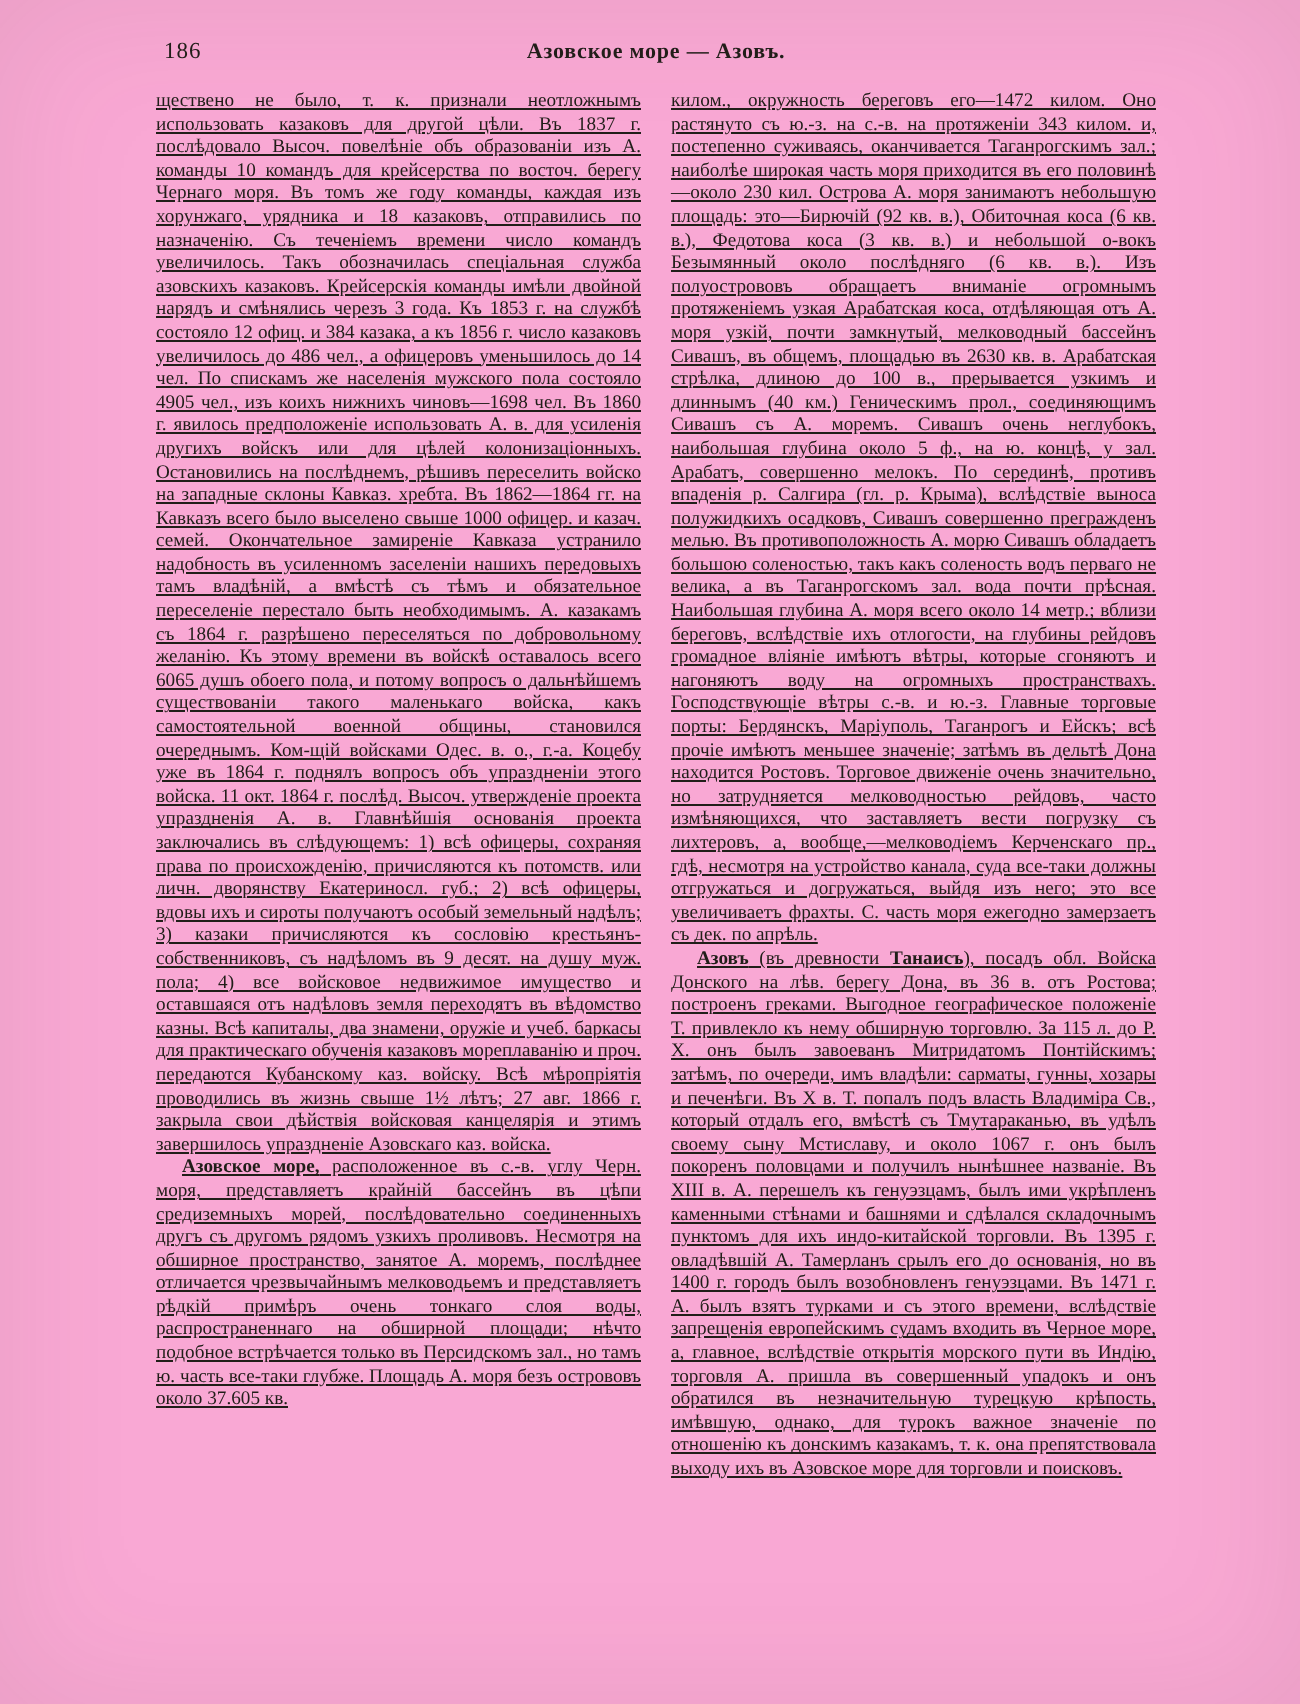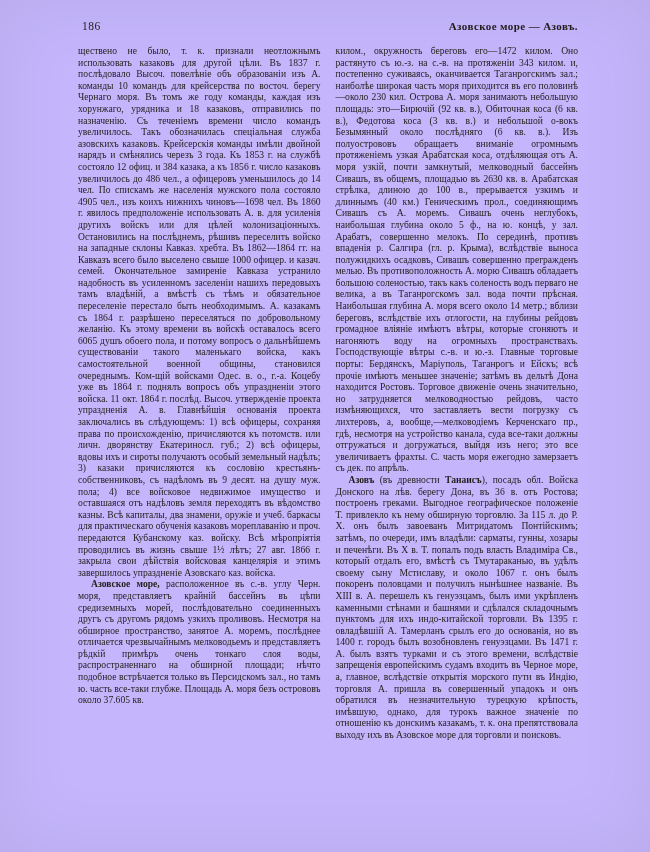--- a/index.html
+++ b/index.html
@@ -6,60 +6,61 @@
     margin: 0;
     padding: 0;
     background: #d8d5cf;
   }
   .page {
     position: relative;
     width: 650px;
     height: 852px;
     margin: 0 auto;
     box-sizing: border-box;
-    background: #c4b5fd;
+    background: #f9a8d4;
     box-shadow: inset 0 0 70px rgba(90,80,60,0.10);
     color: #211e19;
     font-family: "Liberation Serif", "DejaVu Serif", serif;
     padding: 20px 72px 12px 78px;
     overflow: hidden;
   }
   .header-row {
     position: relative;
     height: 18px;
     margin-bottom: 7px;
   }
   .page-num {
     position: absolute;
     left: 4px;
     top: 0;
     font-size: 11.5px;
     letter-spacing: 0.5px;
   }
   .running-head {
     display: block;
-    text-align: right;
+    text-align: center;
     font-weight: bold;
     font-size: 11px;
     letter-spacing: 0.4px;
   }
   .columns {
     display: flex;
     gap: 15px;
     font-size: 9.6px;
     line-height: 11.6px;
     text-align: justify;
     text-justify: inter-word;
   }
   .col {
     flex: 1 1 0;
     min-width: 0;
     hyphens: auto;
     -webkit-hyphens: auto;
     overflow-wrap: break-word;
+    text-decoration: underline;
   }
   .col p {
     margin: 0;
     text-indent: 13px;
   }
   .col p.noindent {
     text-indent: 0;
   }
   .attribution {
     font-style: italic;

